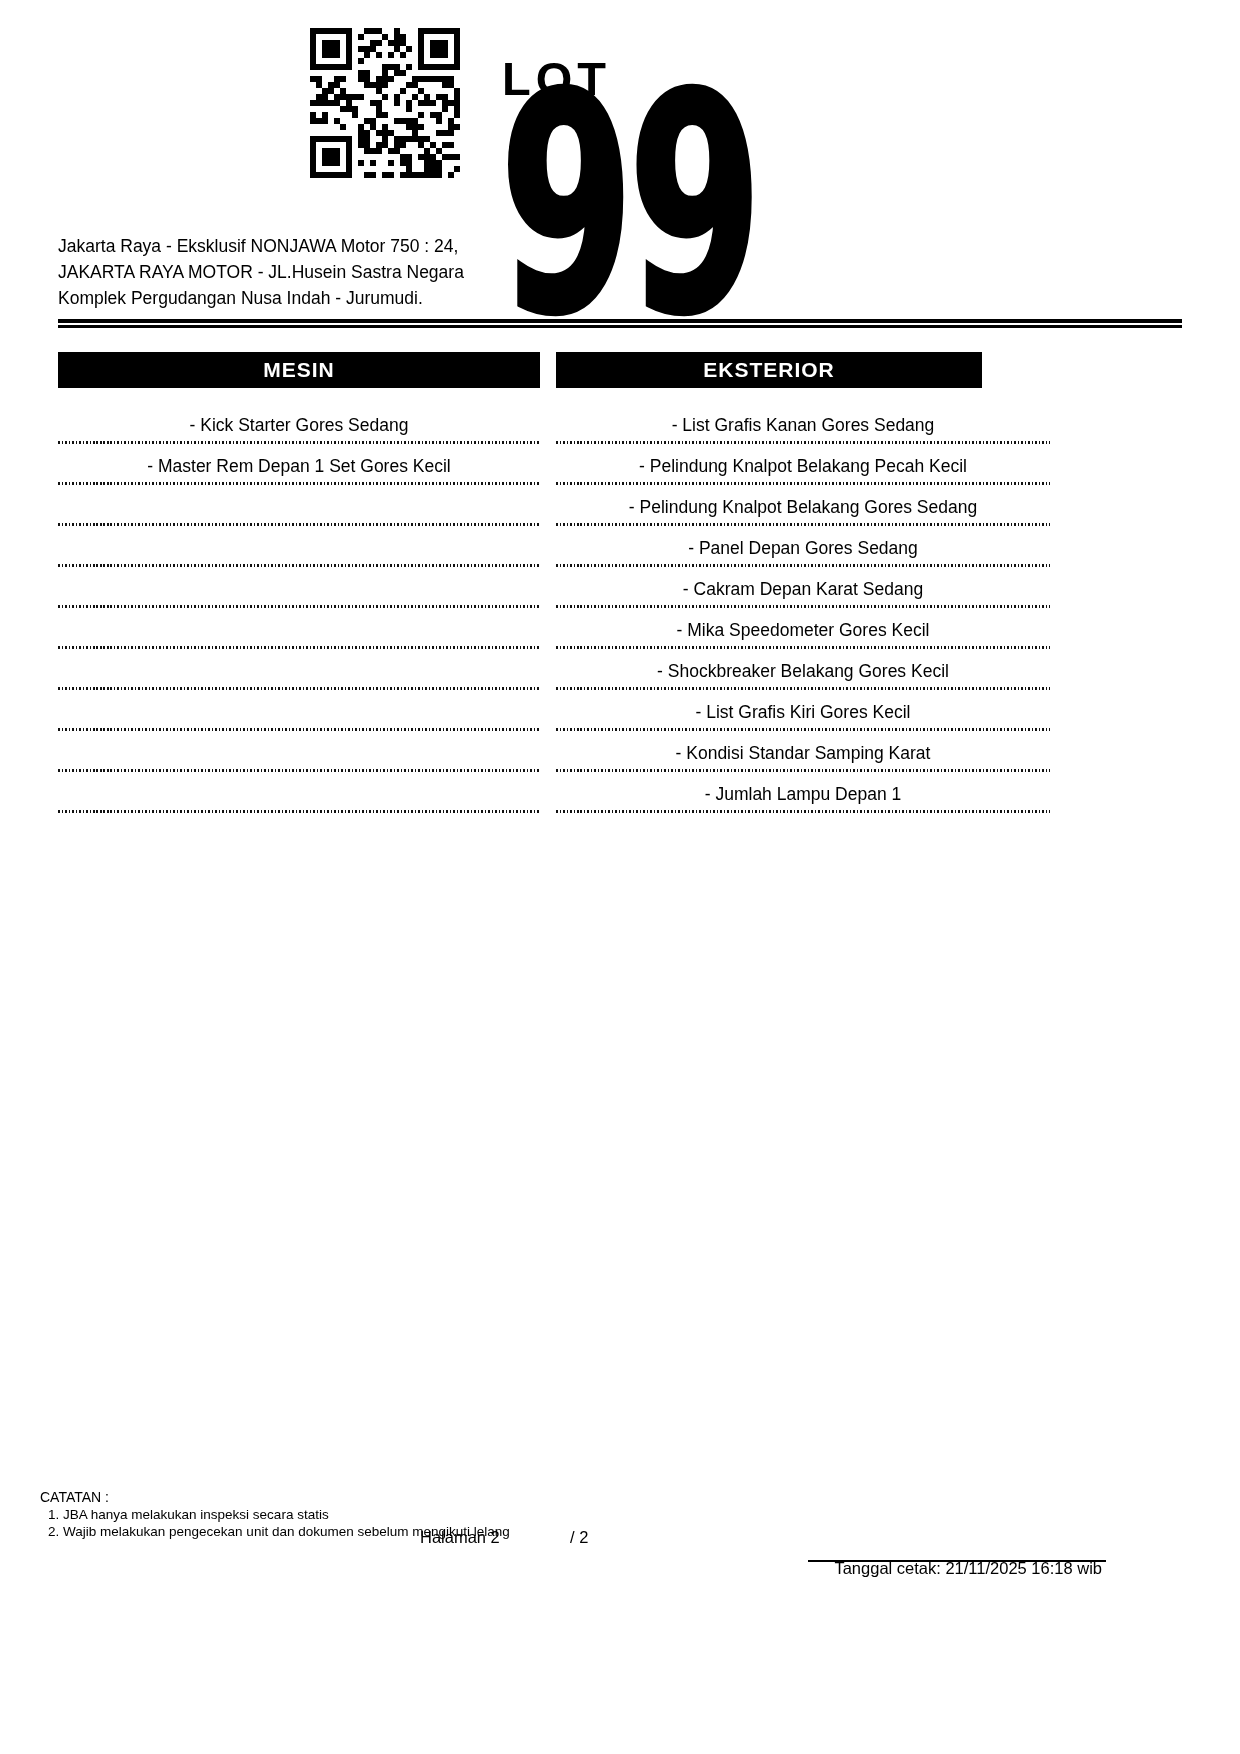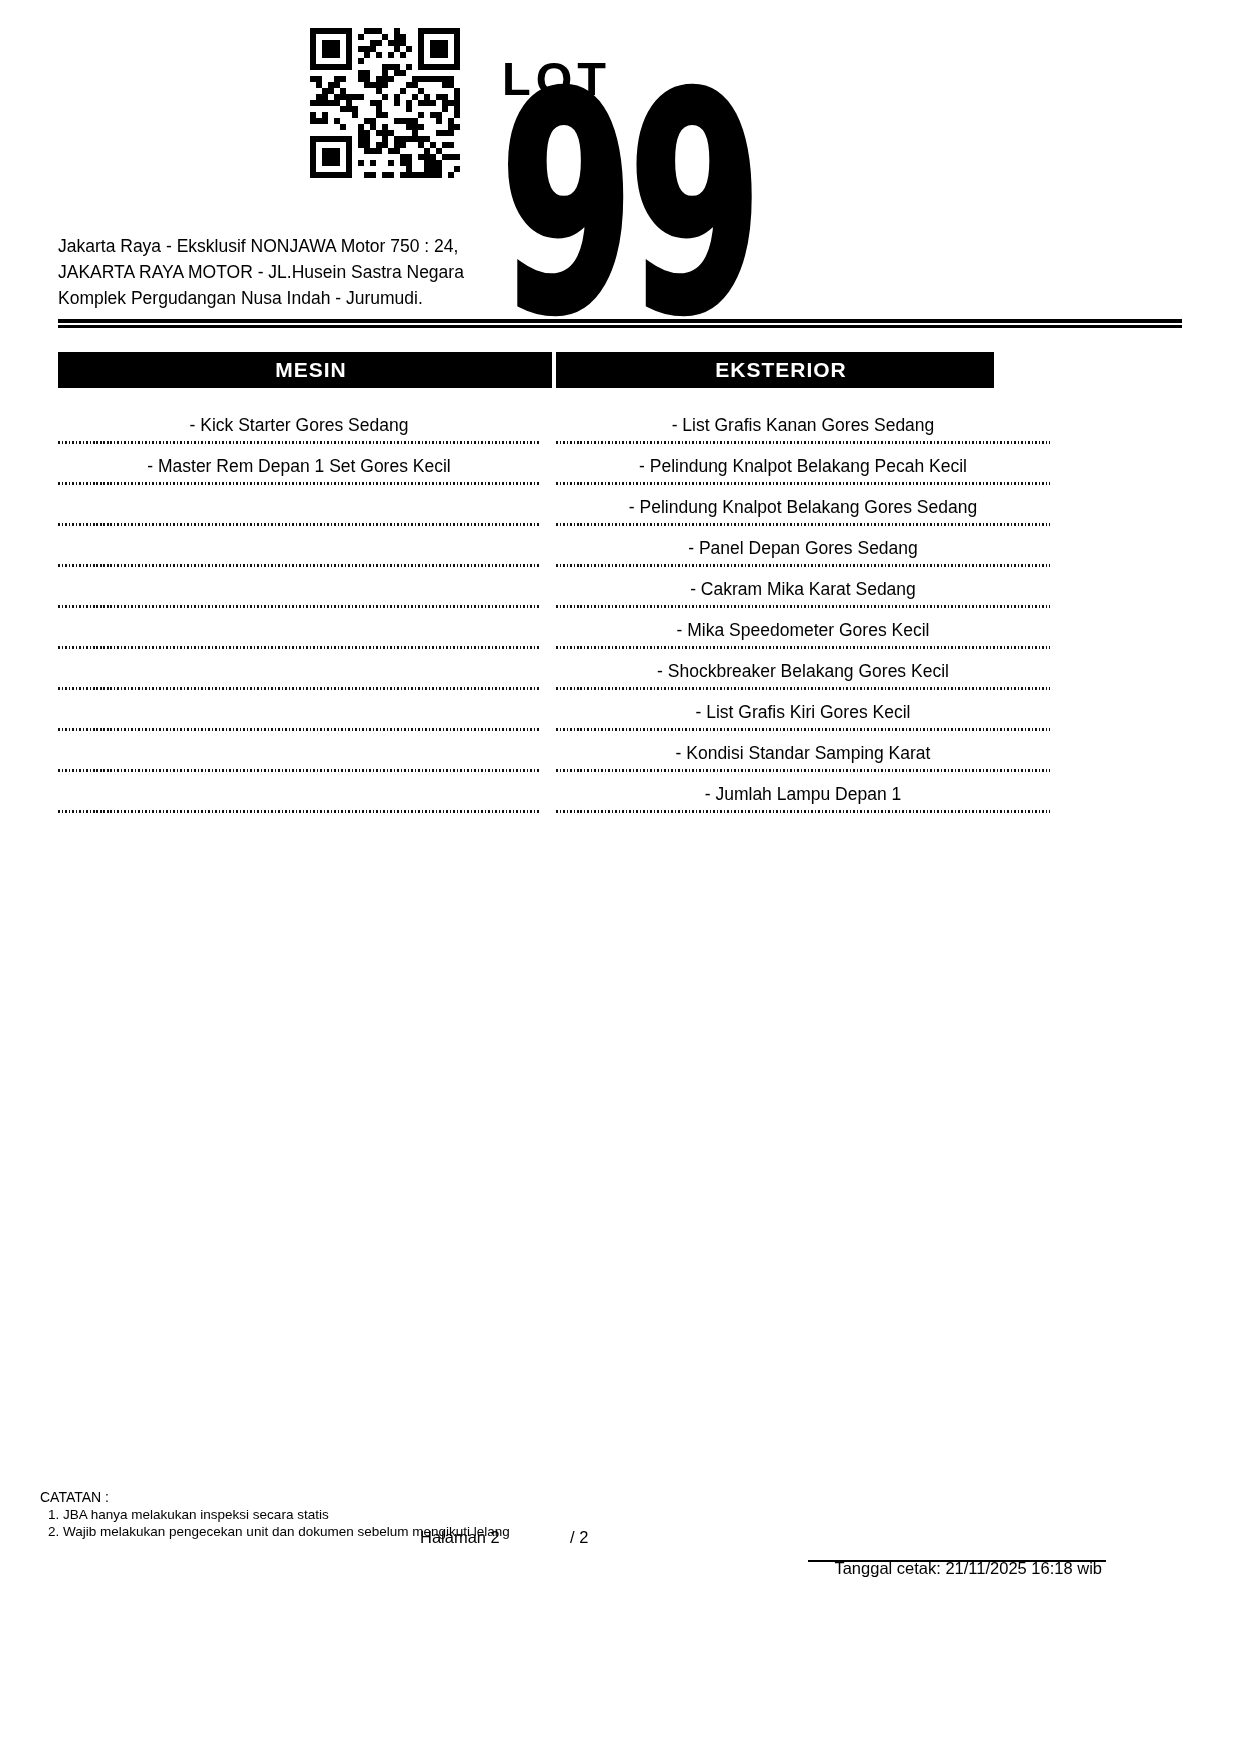--- a/index.html
+++ b/index.html
@@ -29,21 +29,21 @@
 
   .rule-double {
     position:absolute; left:58px; top:319px; width:1124px; height:2px;
     border-top:4px solid #000; border-bottom:3px solid #000;
   }
 
   
   .colhead {
     position:absolute; top:352px; height:36px; background:#000; color:#fff;
     display:flex; align-items:center; justify-content:center;
-    font-weight:bold; font-size:21px; letter-spacing:1px;padding-left:12px;
+    font-weight:bold; font-size:21px; letter-spacing:1px;
   }
   .colhead.left  { left:58px;  width:482px; }
   .colhead.right { left:556px; width:426px; }
 
   
   .col { position:absolute; top:406px; }
   .col.left  { left:58px;  width:482px; }
   .col.right { left:556px; width:494px; }
 
   .row {
@@ -309,21 +309,21 @@
     <div class="row"></div>
     <div class="row"></div>
     <div class="row"></div>
   </div>
 
   <div class="col right">
     <div class="row">- List Grafis Kanan Gores Sedang</div>
     <div class="row">- Pelindung Knalpot Belakang Pecah Kecil</div>
     <div class="row">- Pelindung Knalpot Belakang Gores Sedang</div>
     <div class="row">- Panel Depan Gores Sedang</div>
-    <div class="row">- Cakram Mika Karat Sedang</div>
+    <div class="row">- Cakram Depan Karat Sedang</div>
     <div class="row">- Mika Speedometer Gores Kecil</div>
     <div class="row">- Shockbreaker Belakang Gores Kecil</div>
     <div class="row">- List Grafis Kiri Gores Kecil</div>
     <div class="row">- Kondisi Standar Samping Karat</div>
     <div class="row">- Jumlah Lampu Depan 1</div>
   </div>
 
   <div class="catatan">
     <div>CATATAN :</div>
     <div class="note">1. JBA hanya melakukan inspeksi secara statis</div>

